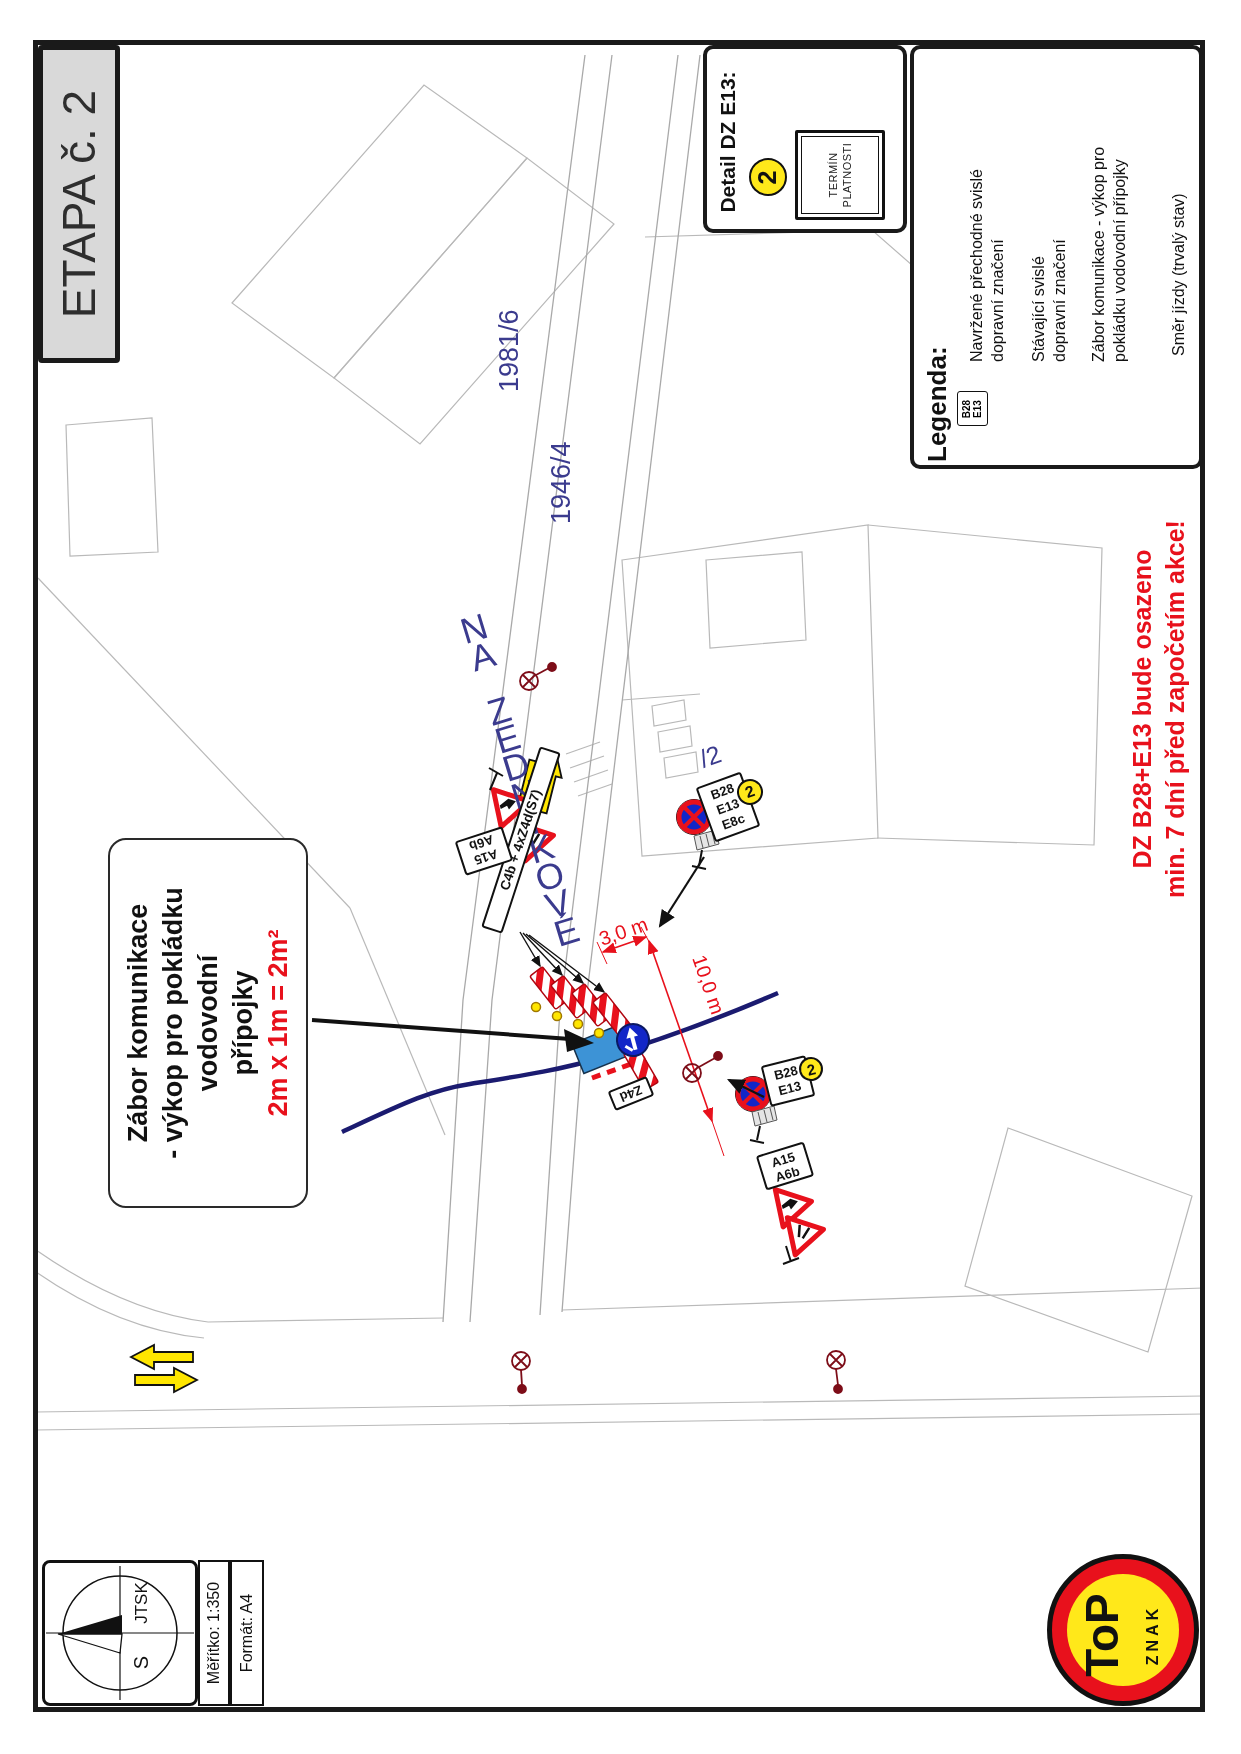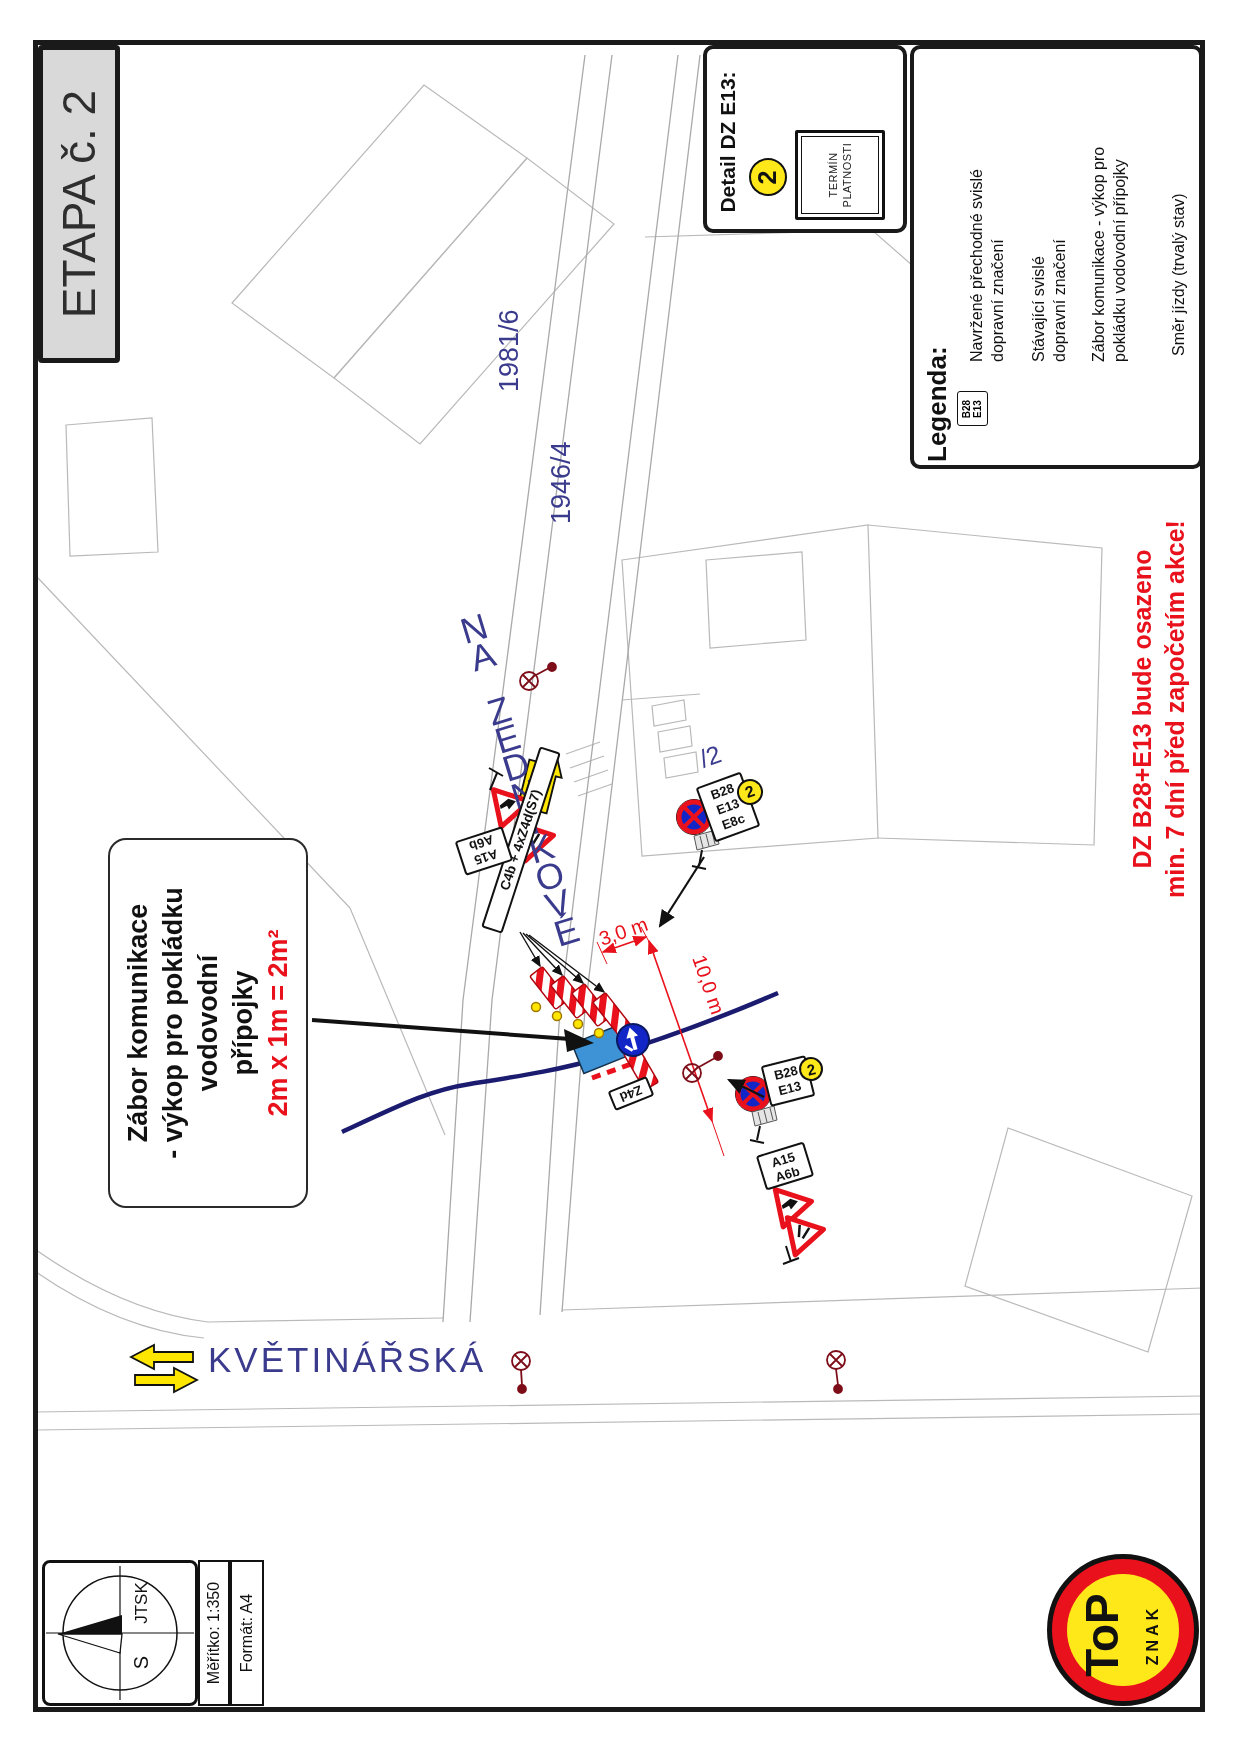--- a/index.html
+++ b/index.html
@@ -313,21 +313,20 @@
       <span>Z</span>
       <span>E</span>
       <span>D</span>
       <span>N</span>
       <span>Í</span>
       <span>K</span>
       <span>O</span>
       <span>V</span>
       <span>É</span>
     </div>
-  <div class="ab" style="position:absolute;left:208px;top:1340px;font-size:35px;letter-spacing:3px;color:#3b3b8e;">KVĚTINÁŘSKÁ</div>
 
   <div class="vw" style="left:494px;top:392px;">
     <div style="font-size:27px;color:#3b3b8e;">1981/6</div>
   </div>
   <div class="vw" style="left:546px;top:524px;">
     <div style="font-size:27px;color:#3b3b8e;">1946/4</div>
   </div>
   <div class="abs" style="left:700px;top:742px;font-size:25px;color:#3b3b8e;transform:rotate(-20deg);">/2</div>
 
   <div class="slabel" style="left:426px;top:829px;width:190px;height:22px;transform:rotate(-72deg);font-size:13.5px;line-height:18px;">C4b + 4xZ4d(S7)</div>

